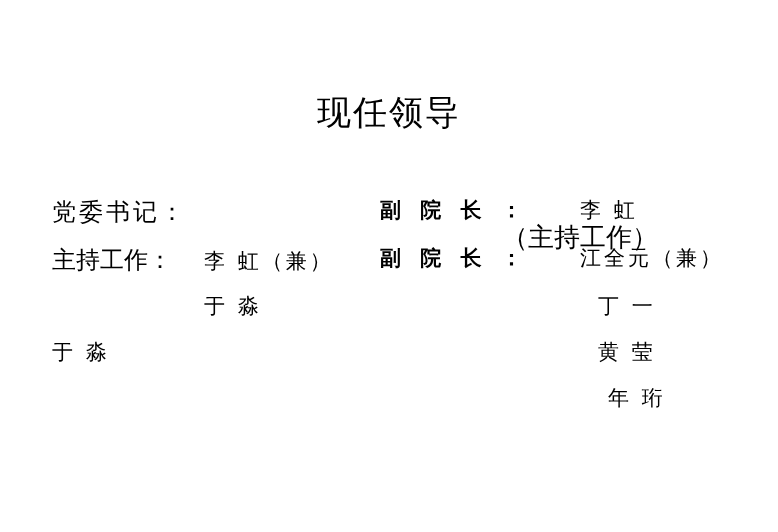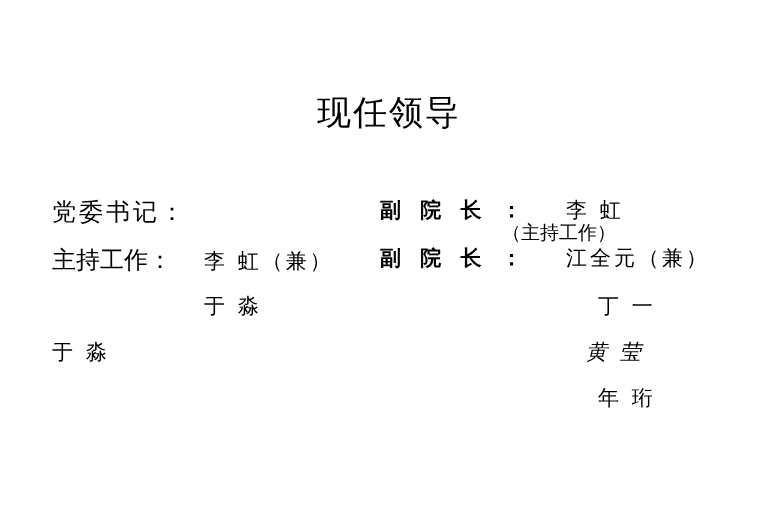--- a/index.html
+++ b/index.html
@@ -80,24 +80,25 @@
 
   
   .col-right .lbl {
     width: 186px;
     display: inline-block;
     font-size: 21px;
   }
   .col-right .val {
     display: inline-block;
     font-size: 21px;
+    margin-left: 14px;
   }
 
   .sub-note {
-    font-size: 19px;
+    font-size: 26px;
     position: absolute;
     left: 122px;
     top: 24px;
     white-space: nowrap;
     text-align: center;
   }
   .rel {
     position: relative;
   }
   .spaced { letter-spacing: 6px; font-weight: bold; }
@@ -148,24 +149,24 @@
         <span class="val spaced-sm">江全元（兼）</span>
       </div>
 
       <div class="row tight">
         <span class="lbl"></span>
         <span class="val spaced-sm" style="margin-left:32px;">丁  一</span>
       </div>
 
       <div class="row tight">
         <span class="lbl"></span>
-        <span class="val spaced-sm" style="margin-left:20px;font-style:italic;">黄  莹</span>
+        <span class="val spaced-sm" style="margin-left:32px;">黄  莹</span>
       </div>
 
       <div class="row tight">
         <span class="lbl"></span>
-        <span class="val spaced-sm" style="margin-left:32px;">年  珩</span>
+        <span class="val spaced-sm" style="margin-left:42px;">年  珩</span>
       </div>
 
     </div>
 
   </div>
 </div>
 
 </body></html>

